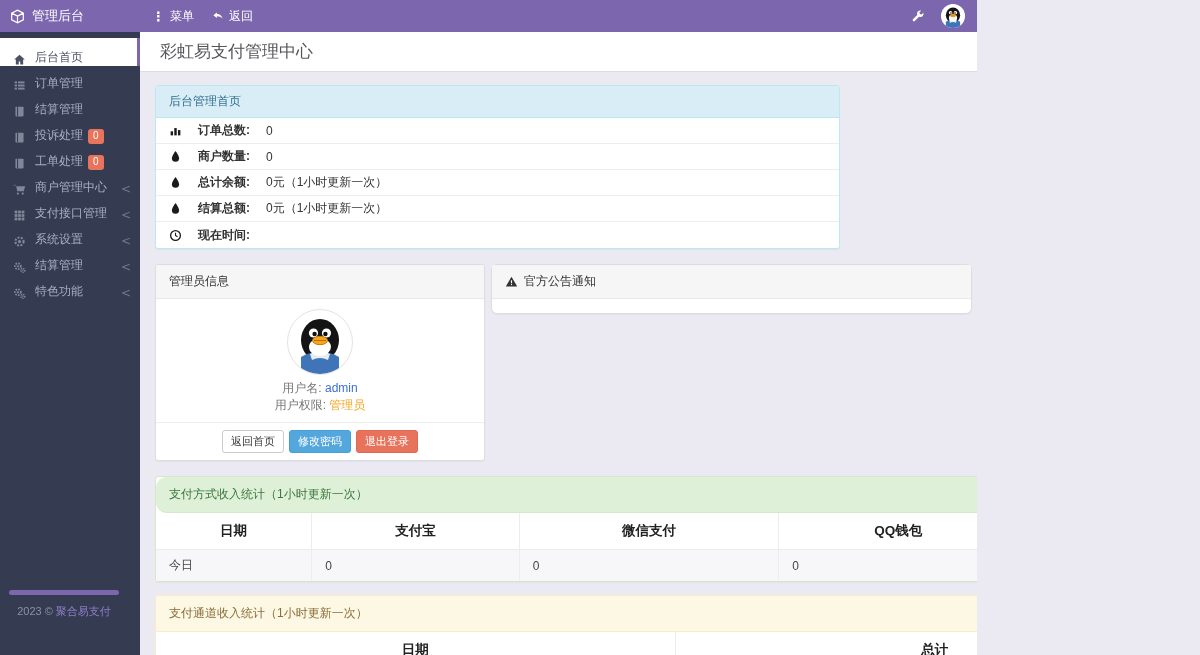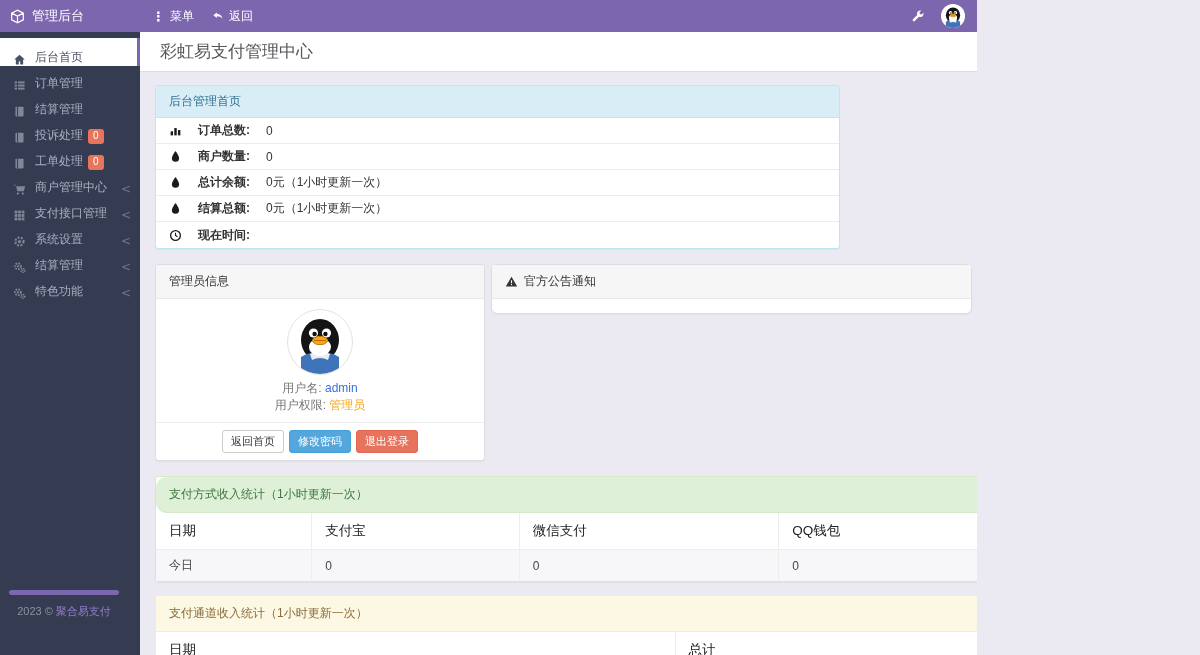--- a/index.html
+++ b/index.html
@@ -72,21 +72,21 @@
   .notice-body { height:14px; }
 
   .panel-green { width:1040px; margin-bottom:13px; border-color:#d6e9c6; }
   .panel-green > .panel-heading { background:#dff0d8; color:#3c763d; border-bottom-color:#d6e9c6; padding:9px 13px;border-radius:11px; }
   .panel-yellow { width:1040px; border-color:#faebcc; }
   .panel-yellow > .panel-heading { background:#fcf8e3; color:#8a6d3b; border-bottom-color:#faebcc; padding:9px 13px; }
   .refresh-btn { margin-left:auto; color:#555; width:13px; height:13px; cursor:pointer; }
   .refresh-btn svg { width:12px; height:12px; display:block; }
 
   table.stat { width:100%; border-collapse:collapse; table-layout:fixed; }
-  .stat th { text-align:left; font-size:13.5px; color:#222; padding:9px 13px; border-right:1px solid #ededed; border-bottom:1px solid #ededed; background:#fff; font-weight:normal; }
+  .stat th { text-align:center; font-size:13.5px; color:#222; padding:9px 13px; border-right:1px solid #ededed; border-bottom:1px solid #ededed; background:#fff; font-weight:bold; }
   .stat td { font-size:12px; color:#444; padding:7px 13px; border-right:1px solid #ededed; background:#f7f7f9; }
   .stat th:last-child, .stat td:last-child { border-right:none; }
 
   
   #logo-a { position:absolute; left:997px; top:572px; font-style:italic; font-weight:bold; font-size:44px; line-height:1;
             color:#8cc9ef; text-shadow:2px 2px 0 #aab2bb; z-index:5; font-family:"DejaVu Sans",sans-serif; }
   #overlay-box { position:absolute; left:1019px; top:570px; width:181px; height:85px; background:#fff; z-index:6; }
 </style>
 </head>
 <body>

